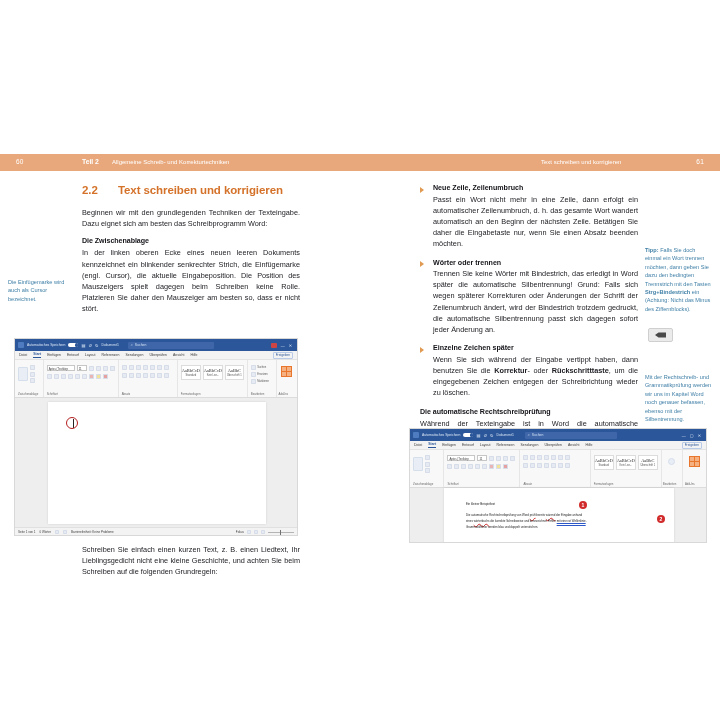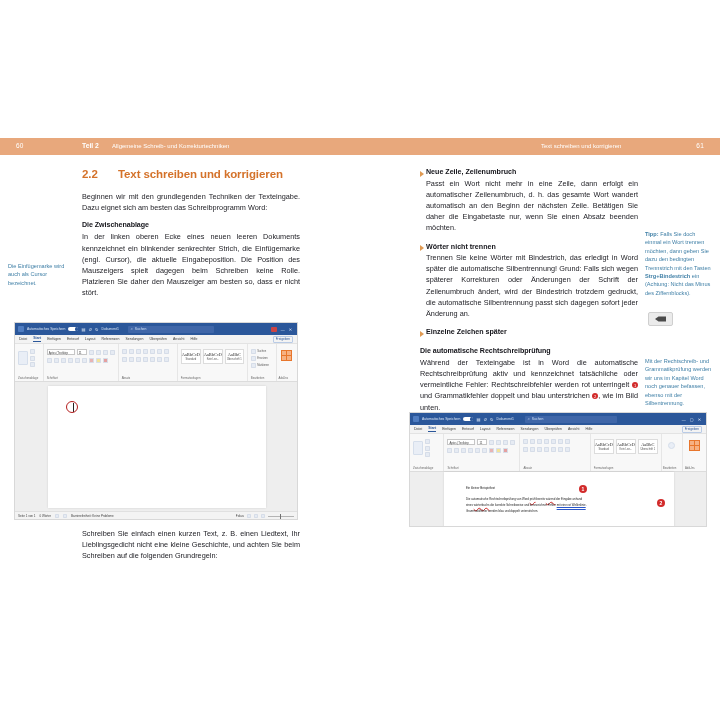--- a/index.html
+++ b/index.html
@@ -3,21 +3,21 @@
 <meta charset="utf-8">
 <style>
   * { box-sizing: border-box; margin: 0; padding: 0; }
   html, body {
     width: 720px; height: 720px;
     background: #ffffff;
     font-family: "Liberation Sans", sans-serif;
     overflow: hidden;
   }
   .page-spread {
-    position: absolute; left: 0; top: 0;
+    position: absolute; left: 0; top: 16px;
     width: 720px; height: 513px;
     background: #ffffff;
   }
   
   .header-band {
     position: absolute; left: 0; top: 138px;
     width: 720px; height: 17px;
     background: #e8a87c;
   }
   .hdr-folio-left {
@@ -64,21 +64,21 @@
   .bold { font-weight: bold; }
 
   
   .action-row {
     display: flex; gap: 5px; margin: 2px 0 10px 0;
   }
   .hand-icon { flex: 0 0 9px; margin-top: 1px; }
   .action-row p { font-size: 7.3px; line-height: 11.2px; color: #1c1c22; }
 
   
-  .bullet-block { display: flex; margin-bottom: 9px; }
+  .bullet-block { display: flex; gap: 7px; margin-bottom: 9px; }
   .tri {
     flex: 0 0 6px; margin-top: 2.5px;
     width: 0; height: 0;
     border-left: 4.5px solid #e09a52;
     border-top: 3.2px solid transparent;
     border-bottom: 3.2px solid transparent;
   }
   .bullet-block .btxt { flex: 1; }
   .bullet-block .btxt .bh { font-size: 7.1px; font-weight: bold; color: #14141a; margin-bottom: 1.5px; }
   .bullet-block .btxt p { font-size: 7.3px; line-height: 11.2px; color: #1c1c22; text-align: justify; }
@@ -402,29 +402,30 @@
       <div class="tri"></div>
       <div class="btxt">
         <div class="bh">Neue Zeile, Zeilenumbruch</div>
         <p>Passt ein Wort nicht mehr in eine Zeile, dann erfolgt ein automatischer Zeilenumbruch, d. h. das gesamte Wort wandert automatisch an den Beginn der nächsten Zeile. Betätigen Sie daher die Eingabetaste nur, wenn Sie einen Absatz beenden möchten.</p>
       </div>
     </div>
 
     <div class="bullet-block">
       <div class="tri"></div>
       <div class="btxt">
-        <div class="bh">Wörter nicht trennen</div>
+        <div class="bh">Wörter oder trennen</div>
         <p>Trennen Sie keine Wörter mit Bindestrich, das erledigt in Word später die automatische Silbentrennung! Grund: Falls sich wegen späterer Korrekturen oder Änderungen der Schrift der Zeilenumbruch ändert, wird der Bindestrich trotzdem gedruckt, die automatische Silbentrennung passt sich dagegen sofort jeder Änderung an.</p>
       </div>
     </div>
 
     <div class="bullet-block">
       <div class="tri"></div>
       <div class="btxt">
         <div class="bh">Einzelne Zeichen später</div>
+        <p><span>Wenn Sie sich während der Eingabe vertippt haben, dann benutzen Sie die </span><span class="bold">Korrektur</span><span>- oder </span><span class="bold">Rückschritttaste</span><span>, um die eingegebenen Zeichen entgegen der Schreibrichtung wieder zu löschen.</span></p>
       </div>
     </div>
 
     <div class="subhead" style="margin-top:4px;">Die automatische Rechtschreibprüfung</div>
     <p class="body"><span>Während der Texteingabe ist in Word die automatische Rechtschreibprüfung aktiv und kennzeichnet tatsächliche oder vermeintliche Fehler: Rechtschreibfehler werden rot unterringelt </span><span class="inline-badge" style="display:inline-flex;width:6px;height:6px;border-radius:50%;background:#d22b2b;color:#fff;font-size:4px;align-items:center;justify-content:center;vertical-align:middle;">1</span><span> und Grammatikfehler doppelt und blau unterstrichen </span><span class="inline-badge" style="display:inline-flex;width:6px;height:6px;border-radius:50%;background:#d22b2b;color:#fff;font-size:4px;align-items:center;justify-content:center;vertical-align:middle;">2</span><span>, wie im Bild unten.</span></p>
   </div>
 
   <div class="marg-right mnote" style="top:230px;">
     <span class="bold">Tipp:</span><span> Falls Sie doch einmal ein Wort trennen möchten, dann geben Sie dazu den bedingten Trennstrich mit den Tasten </span><span class="bold">Strg+Bindestrich</span><span> ein (Achtung: Nicht das Minus des Ziffernblocks).</span>
   </div>

